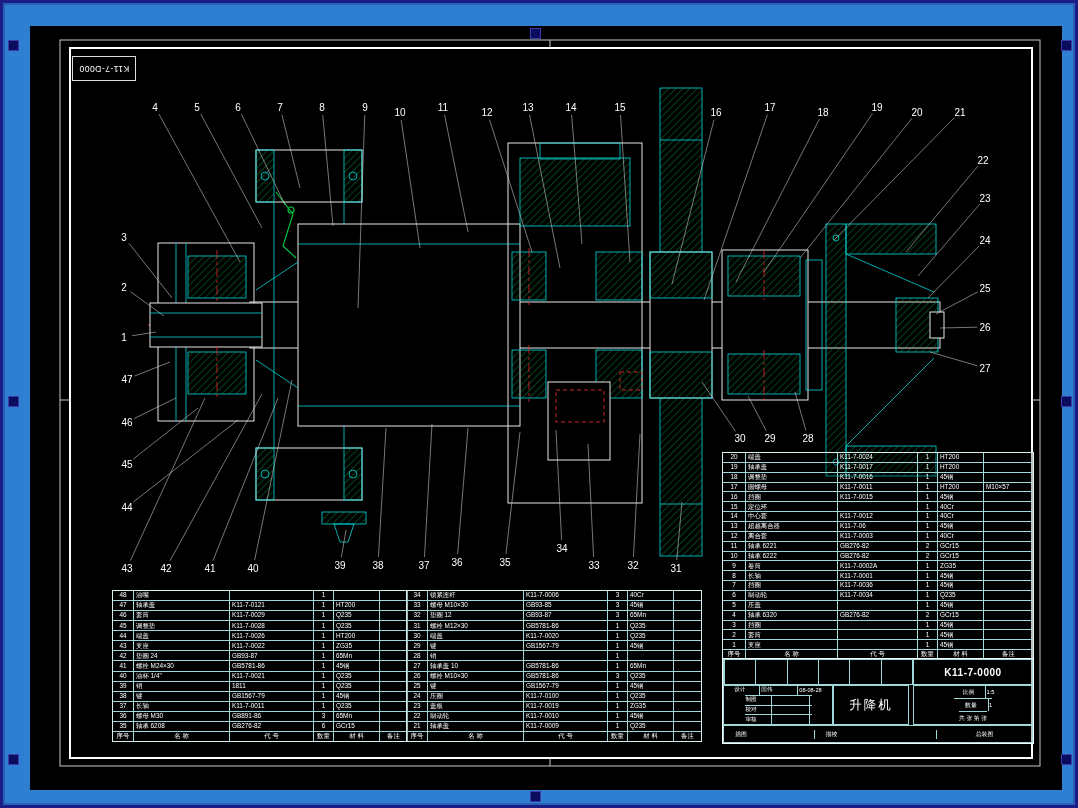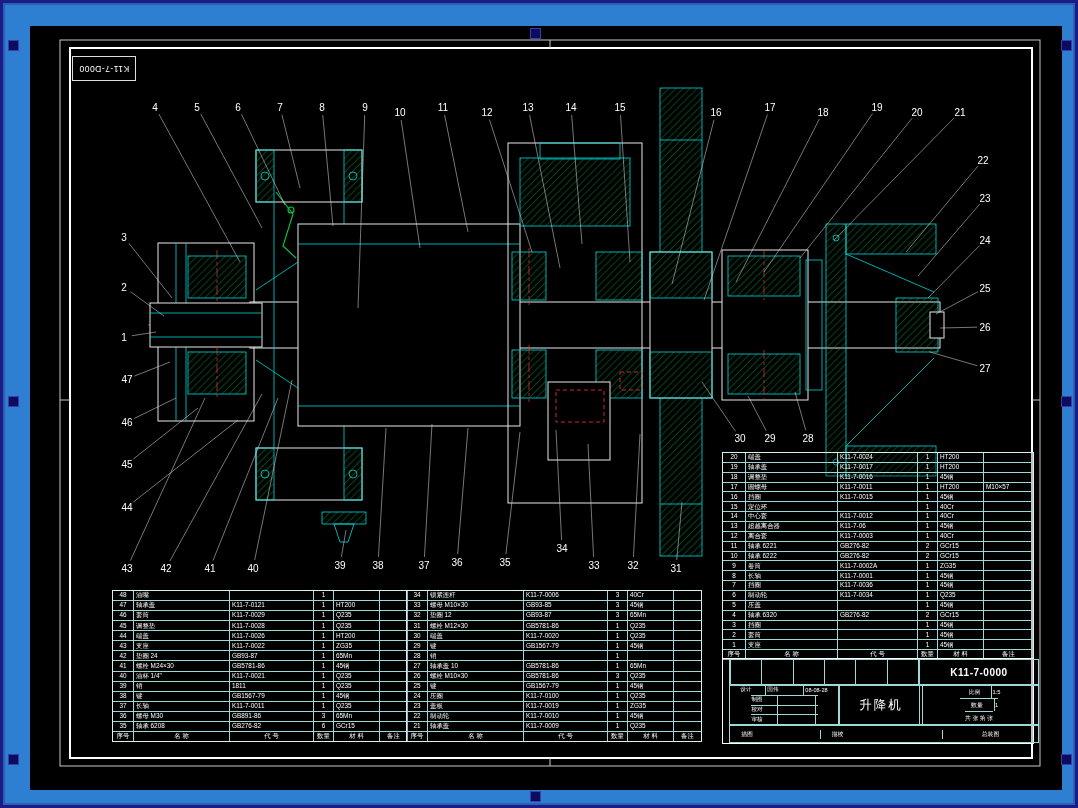--- a/index.html
+++ b/index.html
@@ -40,30 +40,30 @@
   #bom-left-a{left:112px;top:590px;width:294px;height:150px;}
   #bom-left-b{left:406px;top:590px;width:294px;height:150px;}
   #bom-left-a .row,#bom-left-b .row{grid-template-columns:20px 96px 84px 20px 46px 1fr;}
   #bom-right{left:722px;top:452px;width:310px;height:206px;}
   #bom-right .row{grid-template-columns:22px 92px 80px 20px 46px 1fr;}
 
   
   #title-block{position:absolute;left:722px;top:658px;width:310px;height:84px;border:1px solid #fff;
     color:#fff;z-index:4;background:rgba(0,0,0,.25);}
   .tbc{position:absolute;border:1px solid #9fd8d8;box-sizing:border-box;display:flex;
-       align-items:center;justify-content:center;overflow:hidden;margin-left:6px;}
+       align-items:center;justify-content:center;overflow:hidden;}
   #tb-rev{left:0;top:0;width:190px;height:26px;display:flex;}
   #tb-rev i{flex:1;border-left:1px solid #9fd8d8;height:100%;display:block;}
   #tb-no{left:190px;top:0;width:120px;height:26px;font-size:10px;font-weight:bold;letter-spacing:.5px;}
   #tb-sig{left:0;top:26px;width:110px;height:40px;display:flex;flex-direction:column;font-size:5.6px;}
   .sig-row{flex:1;display:grid;grid-template-columns:26px 38px 1fr;}
   .sig-row + .sig-row{border-top:1px solid #9fd8d8;}
   .sig-row div{display:flex;align-items:center;padding:0 1px;overflow:hidden;white-space:nowrap;}
   .sig-row div + div{border-left:1px solid #9fd8d8;}
-  #tb-name{left:110px;top:26px;width:84px;height:40px;font-size:12.5px;letter-spacing:2px;}
+  #tb-name{left:110px;top:26px;width:76px;height:40px;font-size:12.5px;letter-spacing:2px;}
   #tb-meta{left:190px;top:26px;width:120px;height:40px;display:flex;flex-direction:column;font-size:5.8px;}
   .meta-row{flex:1;display:grid;grid-template-columns:34px 1fr;}
   .meta-row + .meta-row{border-top:1px solid #9fd8d8;}
   .meta-row div{display:flex;align-items:center;justify-content:center;overflow:hidden;}
   .meta-row div + div{border-left:1px solid #9fd8d8;}
   .meta-span{flex:1;display:flex;align-items:center;justify-content:center;border-top:1px solid #9fd8d8;}
   #tb-bottom{left:0;top:66px;width:310px;height:18px;display:grid;
     grid-template-columns:34px 56px 34px 1fr 96px;font-size:5.8px;}
   #tb-bottom div{display:flex;align-items:center;justify-content:center;overflow:hidden;}
   #tb-bottom div + div{border-left:1px solid #9fd8d8;}

